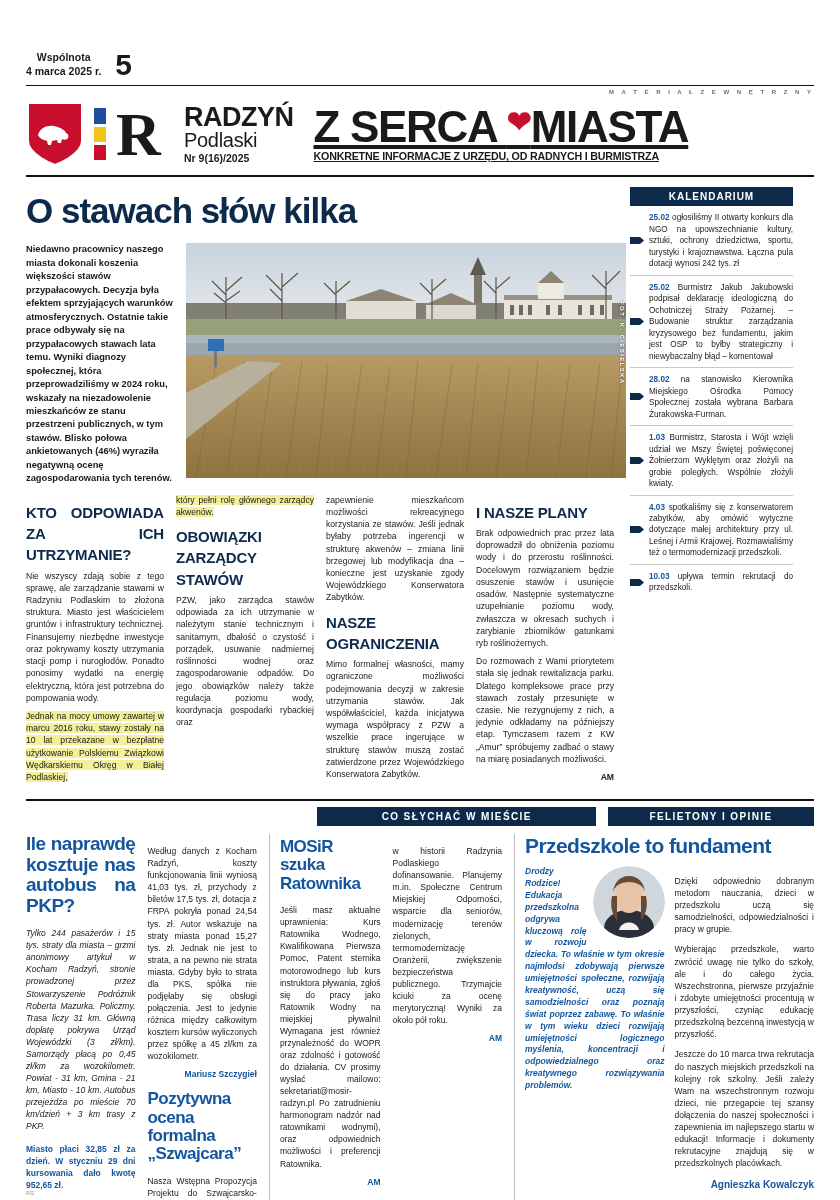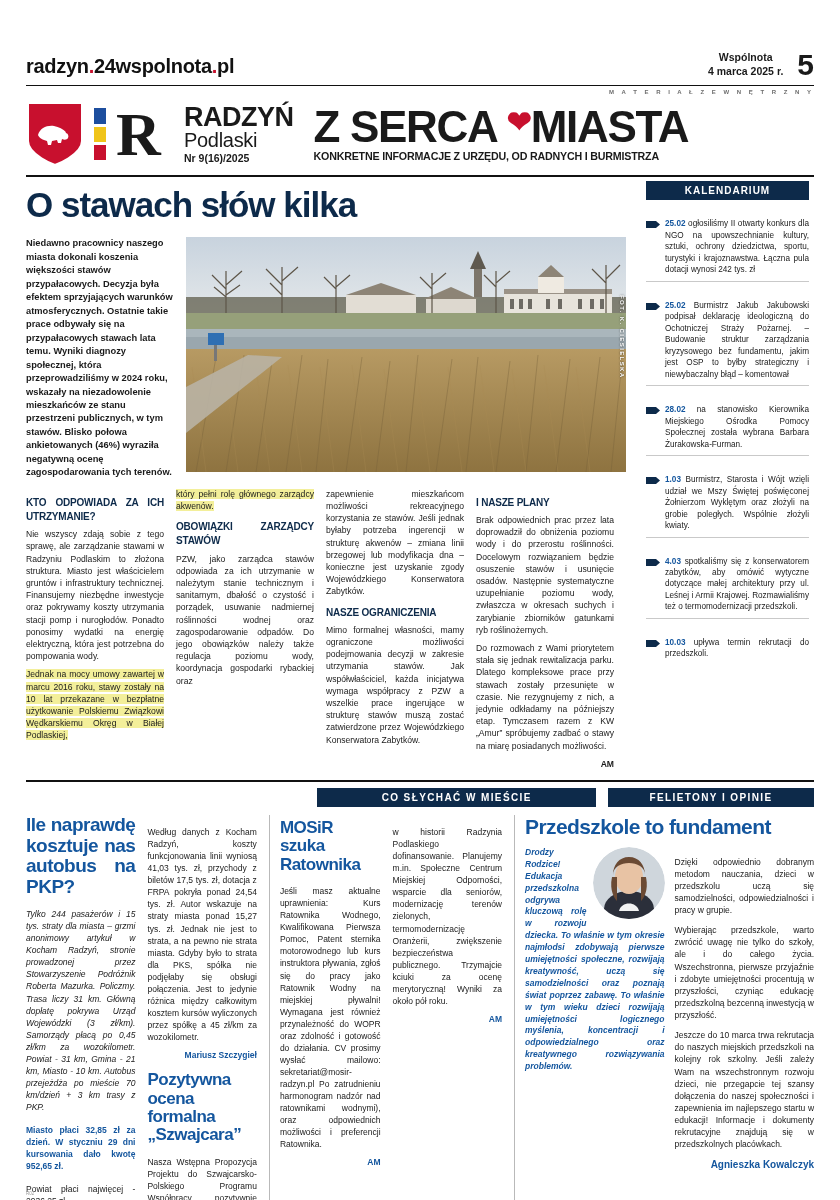--- a/index.html
+++ b/index.html
@@ -34,52 +34,52 @@
   .flagbars i { display:block; height:100%; }
   .fb1 { background:#1d4e9e; }
   .fb2 { background:#f0c419; }
   .fb3 { background:#c8102e; }
   .rmono { font-family:"Liberation Serif", serif; font-size:62px; font-weight:bold; line-height:0.82; letter-spacing:-2px; }
   .rmono-wrap { position:relative; width:58px; }
   .brandname { line-height:0.95; }
   .brandname .l1 { font-size:27px; font-weight:bold; letter-spacing:-0.5px; }
   .brandname .l2 { font-size:20px; font-weight:normal; letter-spacing:-0.3px; }
   .brandname .l3 { font-size:10.5px; font-weight:bold; margin-top:4px; }
-  .ztitle { margin-left:10px; }
+  .ztitle { margin-left:10px;text-decoration:underline; }
   .ztitle .big { font-size:44px; font-weight:bold; letter-spacing:-1.3px; line-height:0.95; }
   .ztitle .big .heart { color:#c8102e; font-size:30px; vertical-align:10px; }
   .ztitle .sub { font-size:10.7px; font-weight:bold; letter-spacing:-0.2px; margin-top:2px; }
   .mh-rule { border-top:2px solid #111; margin-top:8px; }
 
   
-  .main { display:flex; gap:20px; margin-top:4px; }
+  .main { display:flex; gap:4px; margin-top:10px; }
   .left { width:600px; }
   .right { width:163px; }
 
   h1.headline { font-size:35px; font-weight:bold; letter-spacing:-1px; margin:4px 0 12px 0; color:#0d2a4a; }
 
   .lead-row { display:flex; gap:10px; }
   .lead-col { width:150px; font-size:9.3px; line-height:1.45; font-weight:bold; }
   .photo { width:440px; height:235px; position:relative; overflow:hidden; }
   .photo .credit {
     position:absolute; right:1px; top:58px; color:#fff; font-size:6px; letter-spacing:1.4px;
     writing-mode:vertical-rl; font-weight:bold; text-shadow:0 0 2px rgba(0,0,0,.7);
   }
 
-  .sub-h { font-size:10px; font-weight:bold; color:#0d2a4a; letter-spacing:-0.2px; margin:8px 0 4px; text-transform:uppercase; }
+  .sub-h { font-size:15px; font-weight:bold; color:#0d2a4a; letter-spacing:-0.2px; margin:8px 0 4px; text-transform:uppercase; }
   .cols4 { display:flex; gap:12px; margin-top:8px; }
   .col { width:138px; font-size:8.6px; line-height:1.42; text-align:justify; }
   .col p { margin:0 0 6px 0; }
   .col .hl { background:#f3ef9a; }
   .col .sign { text-align:right; font-weight:bold; font-size:8.6px; }
 
   
   .kal-head { background:#0d2a4a; color:#fff; text-align:center; font-size:10px; font-weight:bold; letter-spacing:1px; padding:4px 0; }
   .kal-body { font-size:8.2px; line-height:1.4; }
-  .kal-item { display:flex; gap:5px; padding:18px 0 5px; border-bottom:none; }
+  .kal-item { display:flex; gap:5px; padding:6px 0 5px; border-bottom:none;align-items:center; }
   .kal-item + .kal-item { border-top:1px solid #c9c9c9; }
   .kal-arrow { flex:0 0 auto; margin-top:2px; }
   .kal-date { color:#14569e; font-weight:bold; }
   .kal-text { display:inline; text-align:justify; }
 
   
   .bottom-rule { border-top:2px solid #111; margin-top:10px; }
   .band { display:flex; gap:12px; margin-top:6px; }
   .band .bandtitle { flex:1 1 auto;border-radius:6px; }
   .bar { background:#0d2a4a; color:#fff; text-align:center; font-size:10px; font-weight:bold; letter-spacing:1.4px; padding:4px 0; }
@@ -101,23 +101,20 @@
   .avatar { width:72px; height:72px; border-radius:50%; overflow:hidden; float:right; margin:0 0 4px 6px; position:relative; }
   .sign-op { text-align:right; font-weight:bold; color:#14569e; font-size:10px; margin-top:6px; }
   .tinycode { position:absolute; left:26px; bottom:4px; font-size:4.5px; color:#999; }
 </style>
 </head>
 <body>
 
 <div class="page">
 
   <div class="topbar">
-    <div class="site-url">
-      <span>radzyn</span><span class="dot">.</span><span>24wspolnota</span><span class="dot">.</span><span>pl</span>
-    </div>
     <div class="top-right">
       <div class="lines">
         <div class="t1">Wspólnota</div>
         <div class="t2">4 marca 2025 r.</div>
       </div>
       <div class="page-num">5</div>
     </div>
   </div>
   <div class="rule"></div>
   <div class="sponsor">M A T E R I A Ł   Z E W N Ę T R Z N Y</div>

